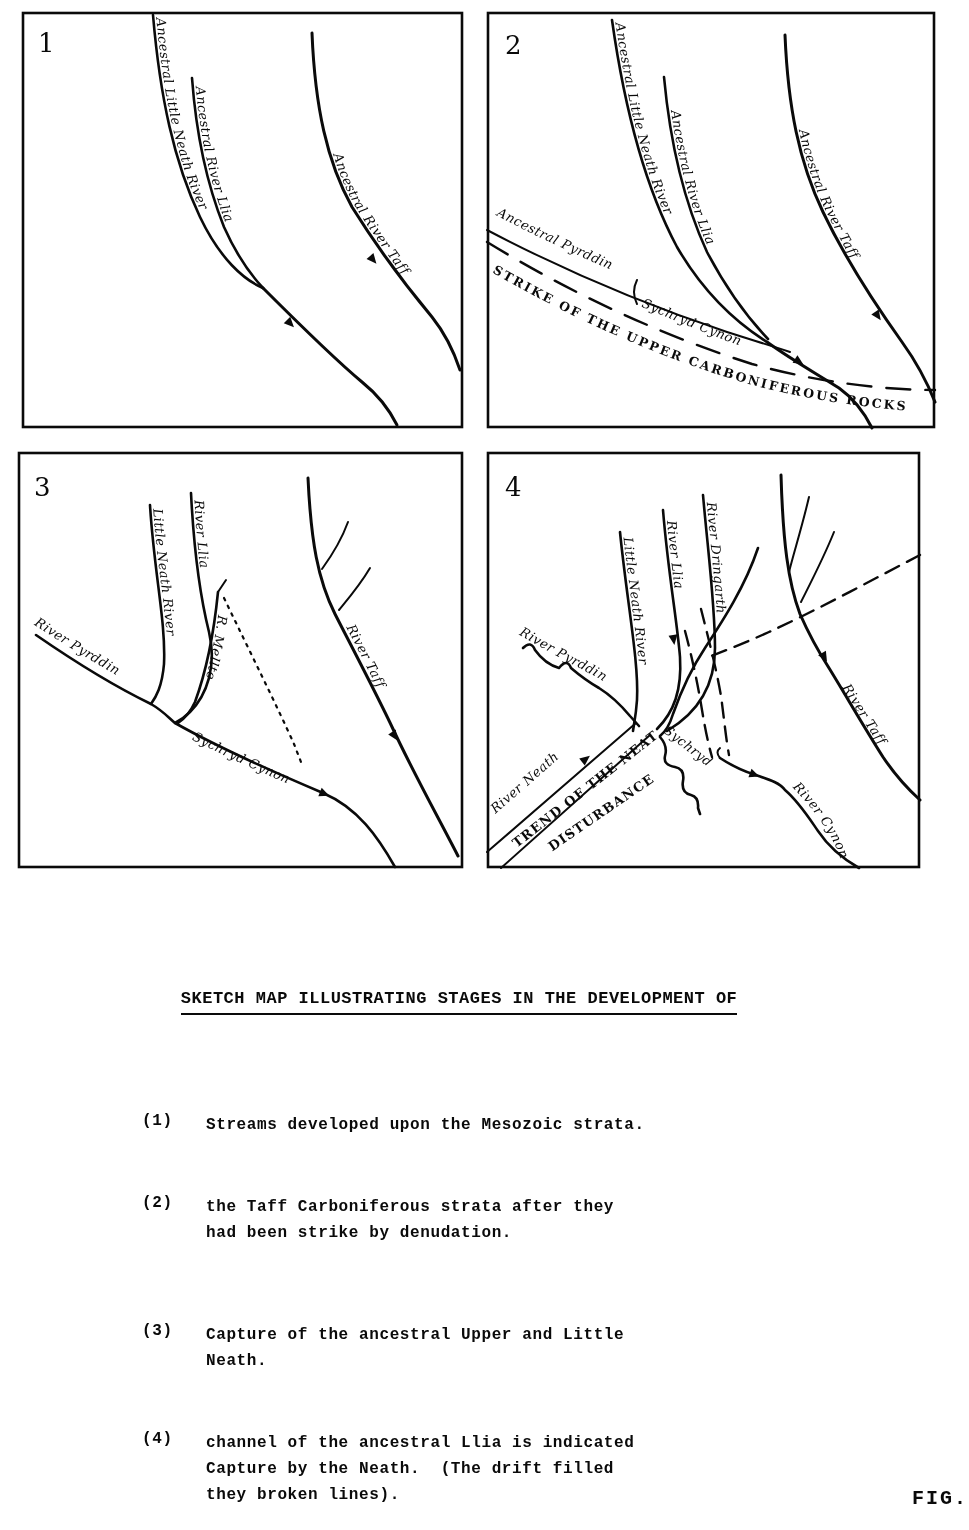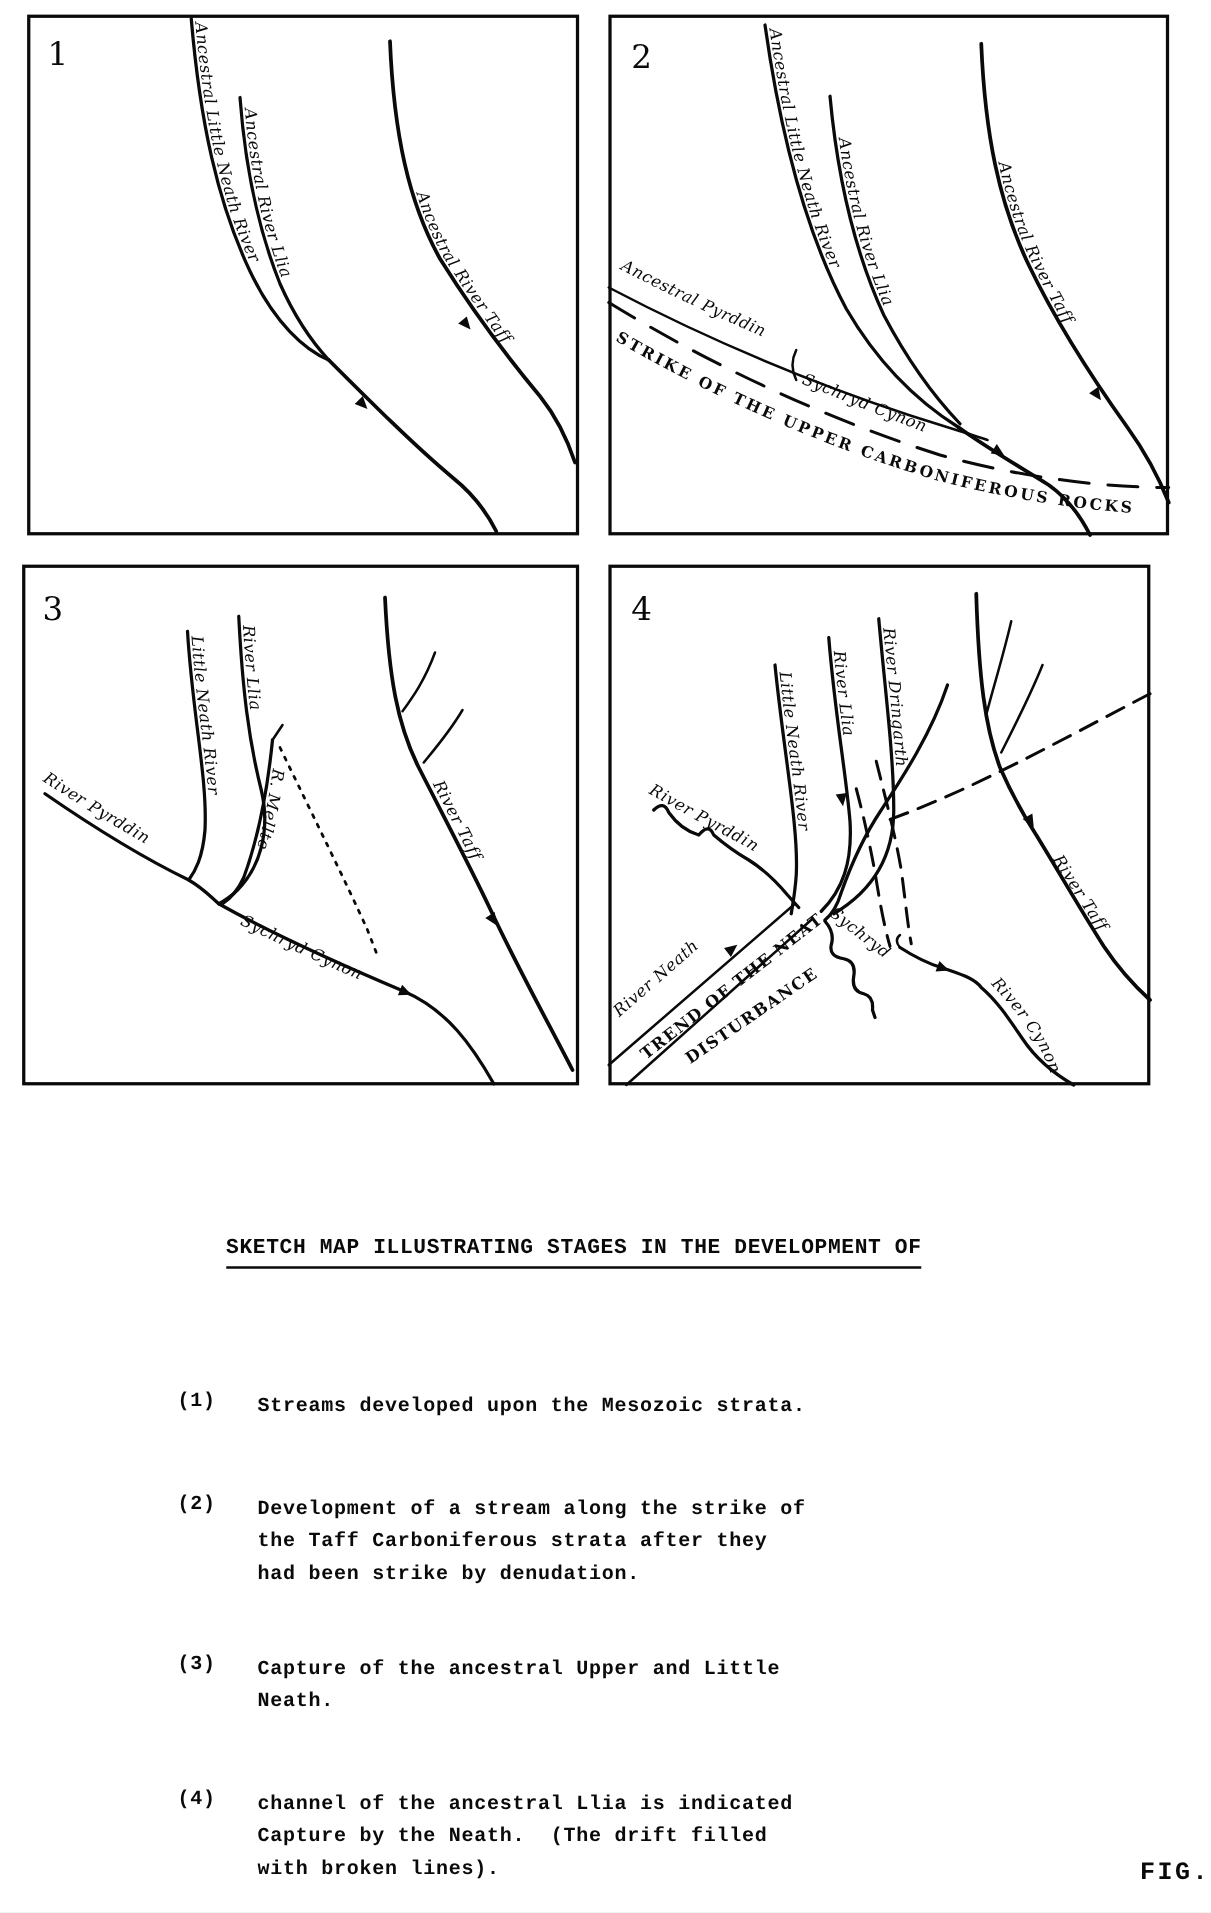--- a/index.html
+++ b/index.html
@@ -179,37 +179,36 @@
   <div class="cap-item" style="left:142px;top:1112px;">
     <div class="num">(1)</div>
     <div class="lines">
       <div>Streams developed upon the Mesozoic strata.</div>
     </div>
   </div>
 
   <div class="cap-item" style="left:142px;top:1194px;">
     <div class="num">(2)</div>
     <div class="lines">
-      <div>Development of a stream along the strike of</div>
       <div>the Taff Carboniferous strata after they</div>
       <div>had been strike by denudation.</div>
     </div>
   </div>
 
   <div class="cap-item" style="left:142px;top:1322px;">
     <div class="num">(3)</div>
     <div class="lines">
       <div>Capture of the ancestral Upper and Little</div>
       <div>Neath.</div>
     </div>
   </div>
 
   <div class="cap-item" style="left:142px;top:1430px;">
     <div class="num">(4)</div>
     <div class="lines">
       <div>channel of the ancestral Llia is indicated</div>
       <div>Capture by the Neath.  (The drift filled</div>
-      <div>with broken lines).</div>
+      <div>they broken lines).</div>
     </div>
   </div>
 
   <div id="fig-label">FIG.2</div>
 </div>
 
 </body></html>

